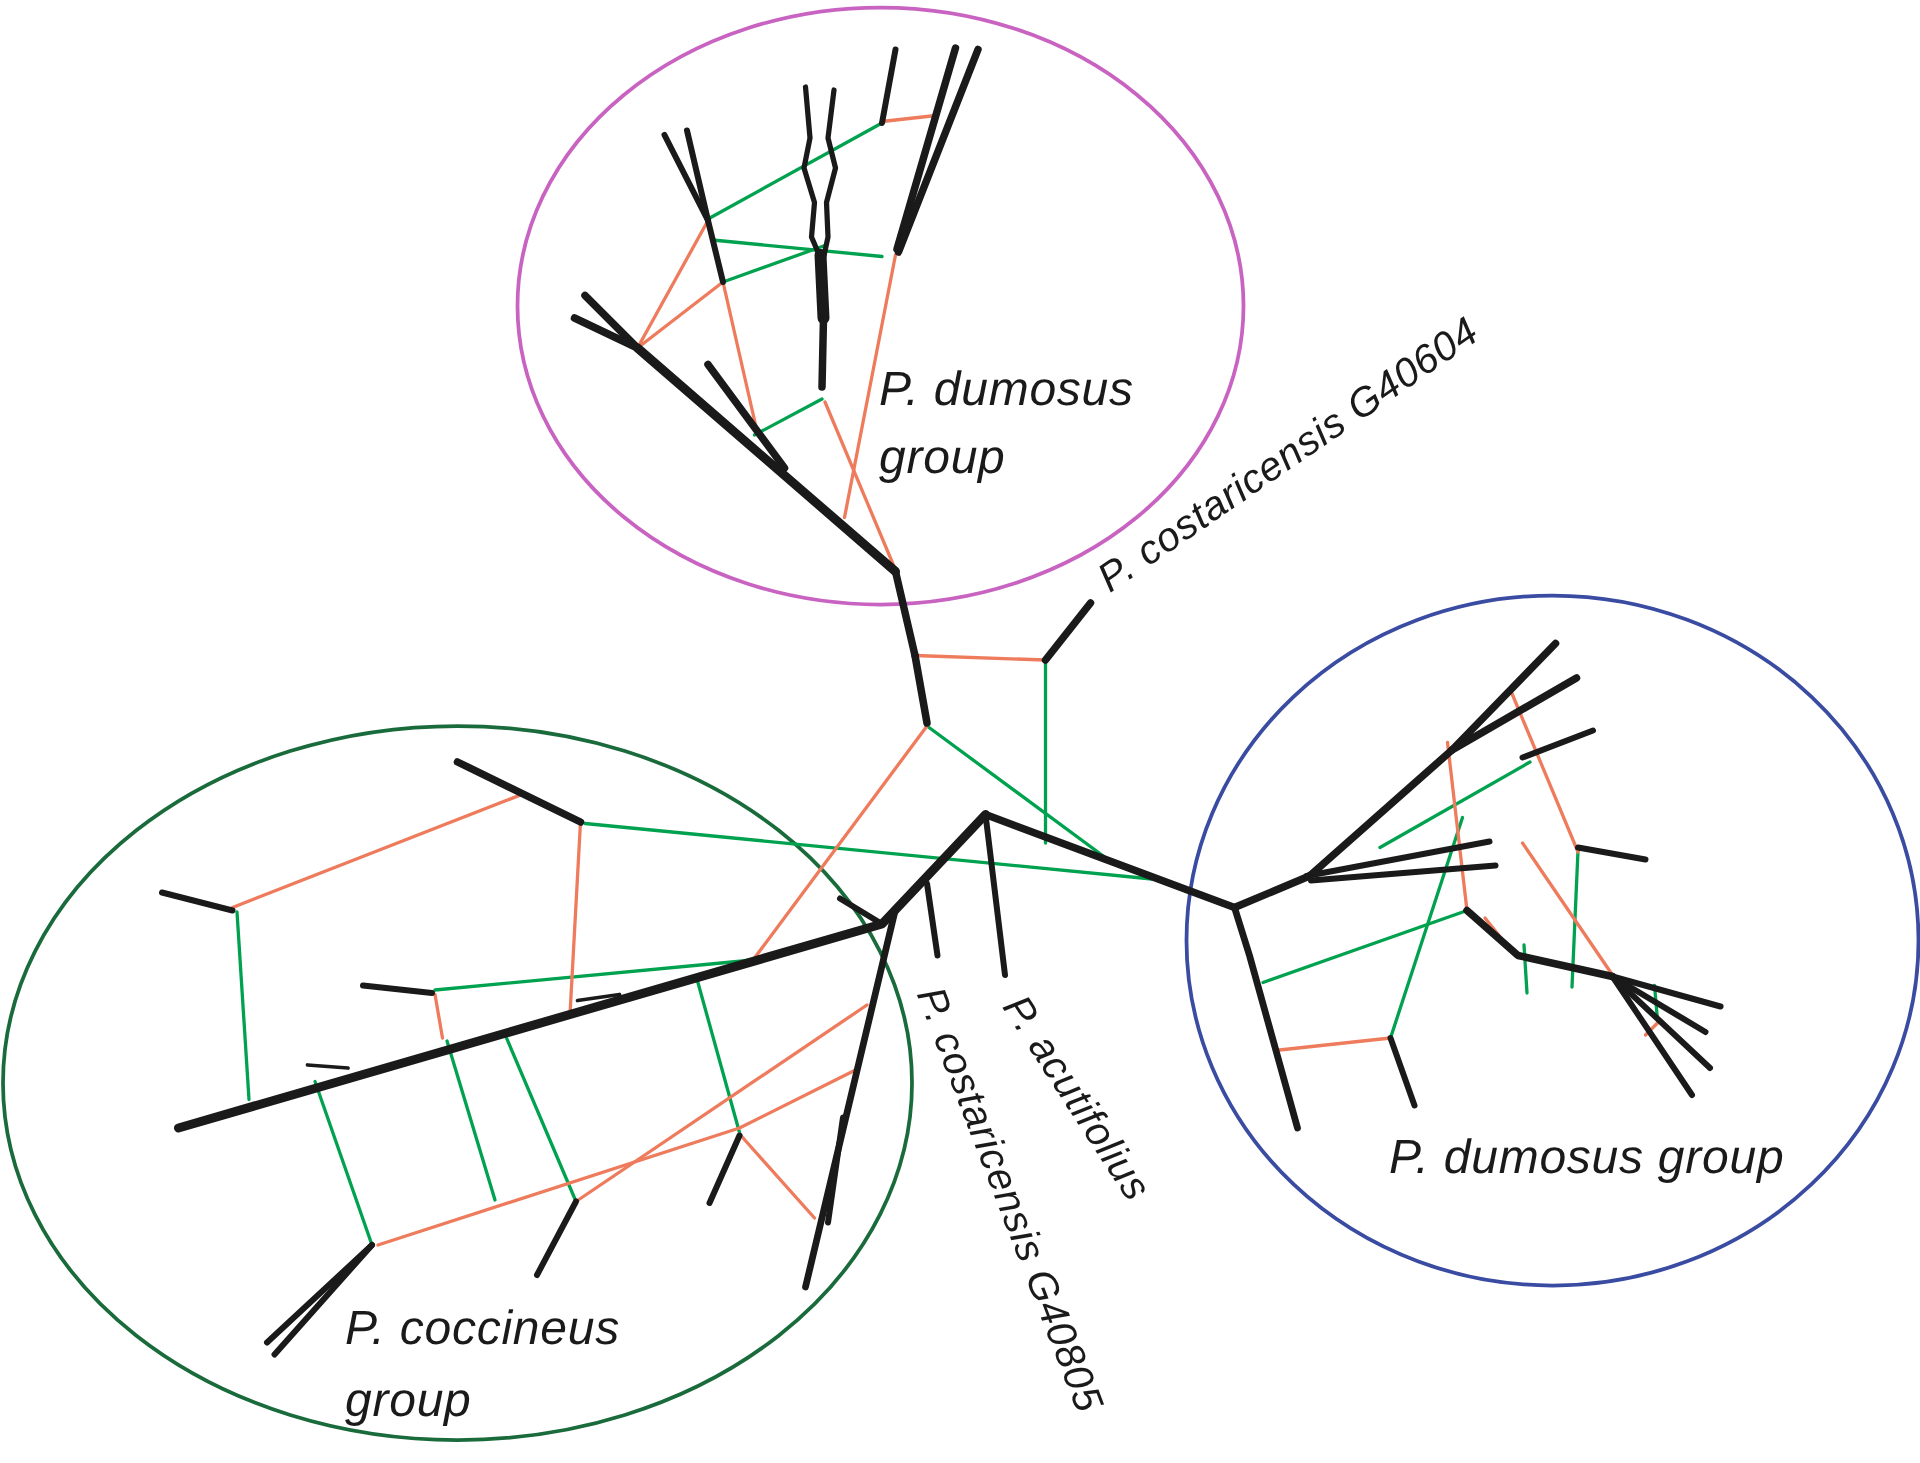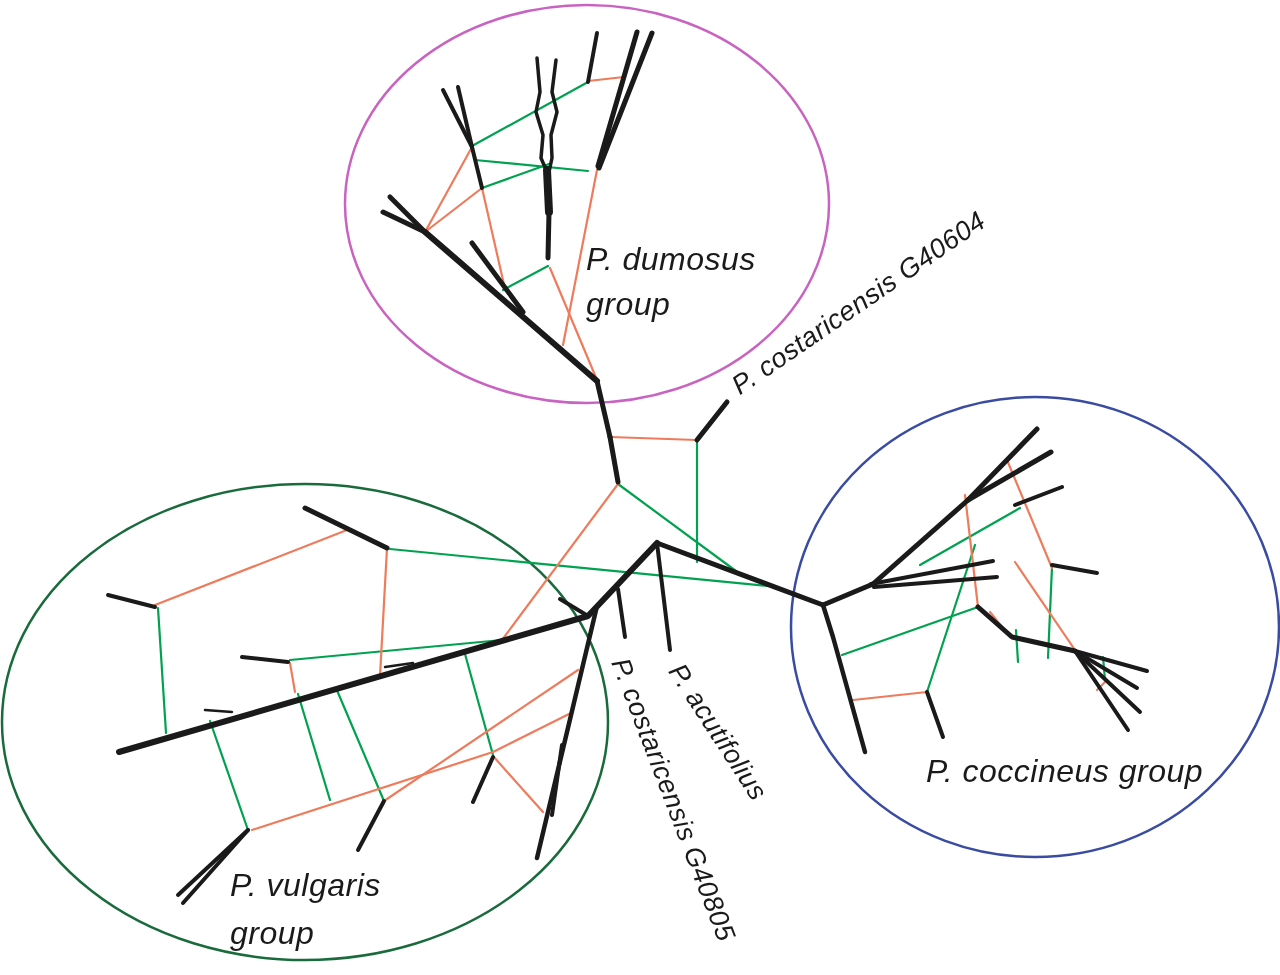--- a/index.html
+++ b/index.html
@@ -113,21 +113,21 @@
       <polyline points="547,170 549,212" fill="none" stroke="#1a1a1a" stroke-width="8" stroke-linecap="round" stroke-linejoin="round"></polyline>
       <polyline points="549,212 548,258" fill="none" stroke="#1a1a1a" stroke-width="5" stroke-linecap="round" stroke-linejoin="round"></polyline>
       <polyline points="119,752 588,616 657,543" fill="none" stroke="#1a1a1a" stroke-width="6" stroke-linecap="round" stroke-linejoin="round"></polyline>
       <polyline points="823,605 833,637 865,752" fill="none" stroke="#1a1a1a" stroke-width="4.5" stroke-linecap="round" stroke-linejoin="round"></polyline>
       <polyline points="978,607 1012,637 1075,651" fill="none" stroke="#1a1a1a" stroke-width="5" stroke-linecap="round" stroke-linejoin="round"></polyline>
     </svg>
 
   <div class="fig-label group-label" id="lbl-dumosus-1">P. dumosus</div>
   <div class="fig-label group-label" id="lbl-dumosus-2">group</div>
 
-  <div class="fig-label group-label" id="lbl-vulgaris">P. coccineus group</div>
+  <div class="fig-label group-label" id="lbl-vulgaris">P. dumosus group</div>
 
-  <div class="fig-label group-label" id="lbl-coccineus-1">P. vulgaris</div>
+  <div class="fig-label group-label" id="lbl-coccineus-1">P. coccineus</div>
   <div class="fig-label group-label" id="lbl-coccineus-2">group</div>
 
   <div class="fig-label taxon-label" id="lbl-g40604">P. costaricensis G40604</div>
   <div class="fig-label taxon-label" id="lbl-acutifolius">P. acutifolius</div>
   <div class="fig-label taxon-label" id="lbl-g40805">P. costaricensis G40805</div>
 </div>
 
 </body></html>

